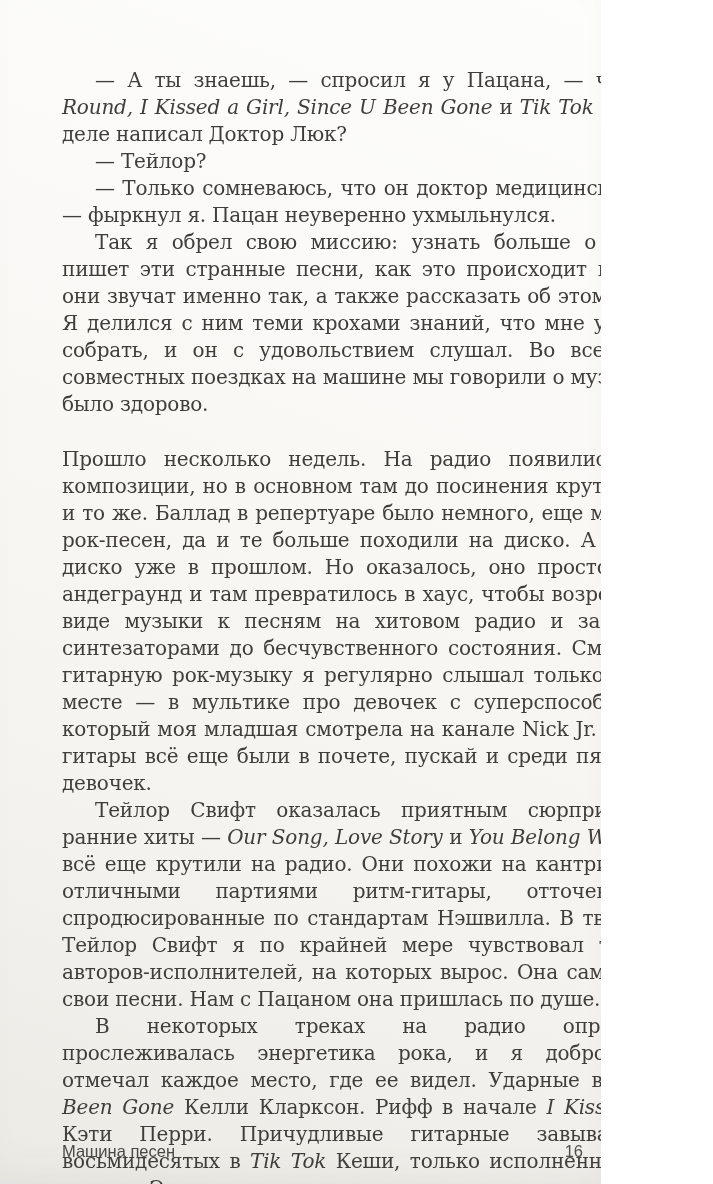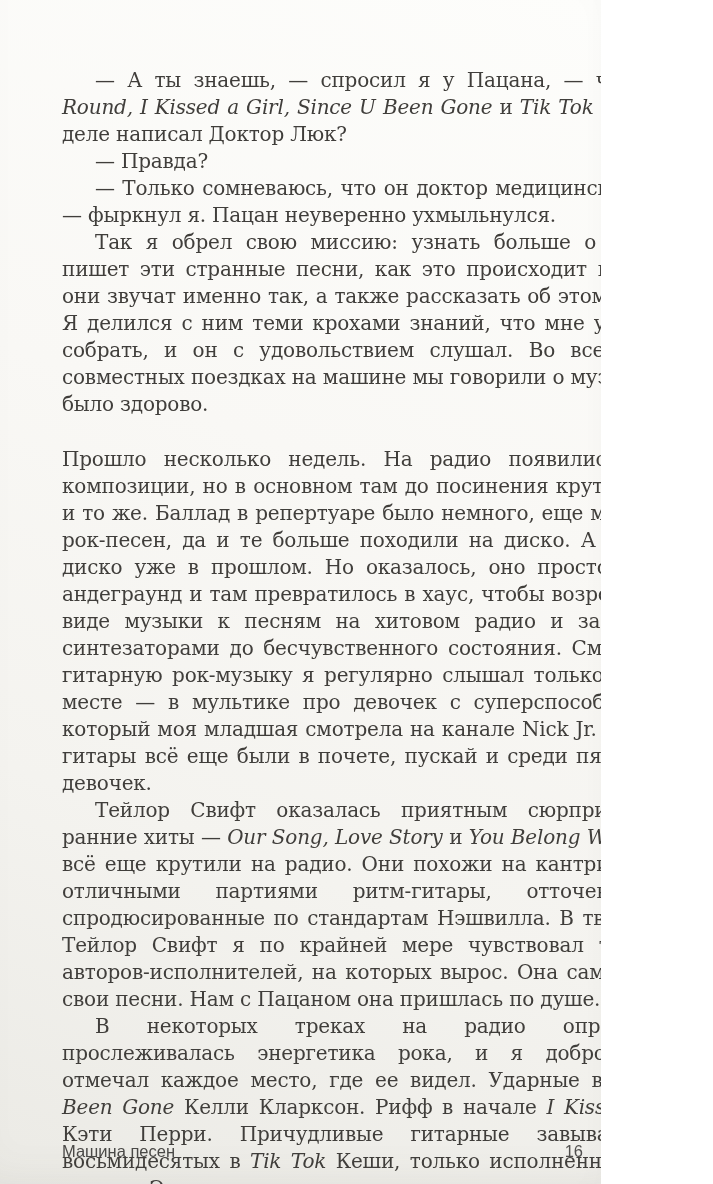--- a/index.html
+++ b/index.html
@@ -63,21 +63,21 @@
     text-align: center;
   }
 </style>
 </head>
 <body>
 
 <div class="page">
 
   <div class="text-block">
       <p class="indent">— А ты знаешь, — спросил я у Пацана, — что <em>Right Round, I Kissed a Girl, Since U Been Gone</em> и <em>Tik Tok</em> на самом деле написал Доктор Люк?</p>
-      <p class="indent">— Правда?</p>
+      <p class="indent">— Тейлор?</p>
       <p class="indent">— Только сомневаюсь, что он доктор медицинских наук! — фыркнул я. Пацан неуверенно ухмыльнулся.</p>
       <p class="indent">Так я обрел свою миссию: узнать больше о тех, кто пишет эти странные песни, как это происходит и почему они звучат именно так, а также рассказать об этом Пацану. Я делился с ним теми крохами знаний, что мне удавалось собрать, и он с удовольствием слушал. Во всех наших совместных поездках на машине мы говорили о музыке. Это было здорово.</p>
       <p class="section-start">Прошло несколько недель. На радио появились новые композиции, но в основном там до посинения крутили одно и то же. Баллад в репертуаре было немного, еще меньше — рок-песен, да и те больше походили на диско. А я думал, диско уже в прошлом. Но оказалось, оно просто ушло в андеграунд и там превратилось в хаус, чтобы возродиться в виде музыки к песням на хитовом радио и забить рок синтезаторами до бесчувственного состояния. Смешно, но гитарную рок-музыку я регулярно слышал только в одном месте — в мультике про девочек с суперспособностями, который моя младшая смотрела на канале Nick Jr. Там боги гитары всё еще были в почете, пускай и среди пятилетних девочек.</p>
       <p class="indent">Тейлор Свифт оказалась приятным сюрпризом. Ее ранние хиты — <em>Our Song, Love Story</em> и <em>You Belong With Me</em> — всё еще крутили на радио. Они похожи на кантри-песни с отличными партиями ритм-гитары, отточенные и спродюсированные по стандартам Нэшвилла. В творчестве Тейлор Свифт я по крайней мере чувствовал традиции авторов-исполнителей, на которых вырос. Она сама писала свои песни. Нам с Пацаном она пришлась по душе.</p>
       <p class="indent">В некоторых треках на радио определенно прослеживалась энергетика рока, и я добросовестно отмечал каждое место, где ее видел. Ударные в <em>Since U Been Gone</em> Келли Кларксон. Рифф в начале <em>I Kissed a Girl</em> Кэти Перри. Причудливые гитарные завывания из восьмидесятых в <em>Tik Tok</em> Кеши, только исполненные не на гитаре. Эти песни — музыкальные химеры, душа диско в теле рока. В них больше мелодичности, чем в рэпе, но меньше, чем в музыке восьмидесятых; и их строение проще, чем у композиций шестидесятых и семидесятых, в этом смысле они ближе к панку. Почти все песни состоят из простых повторений аккордов, и этим они обязаны роскошному продюсированию.</p>
     </div>
 
   <div class="footer">
     <span class="footer-title">Машина песен</span>
     <span class="footer-page">16</span>

